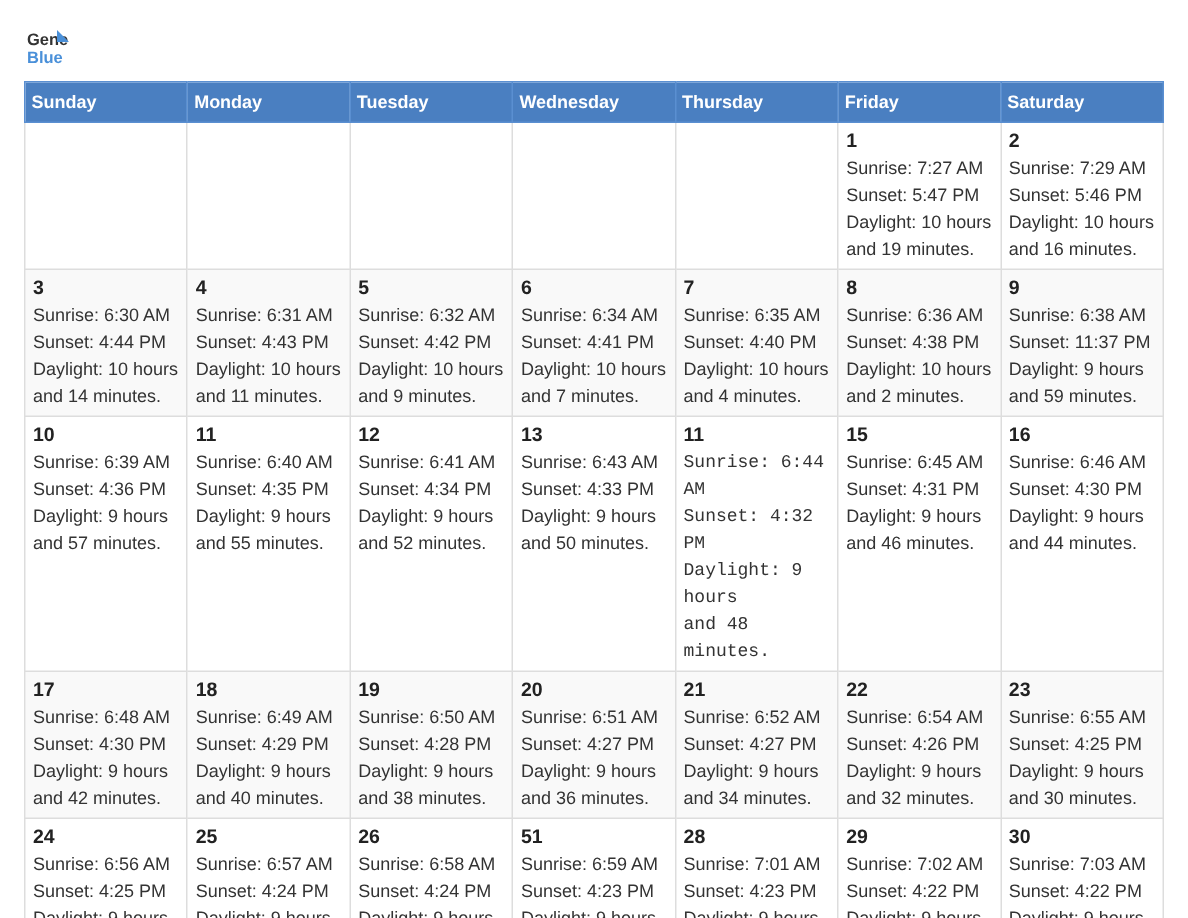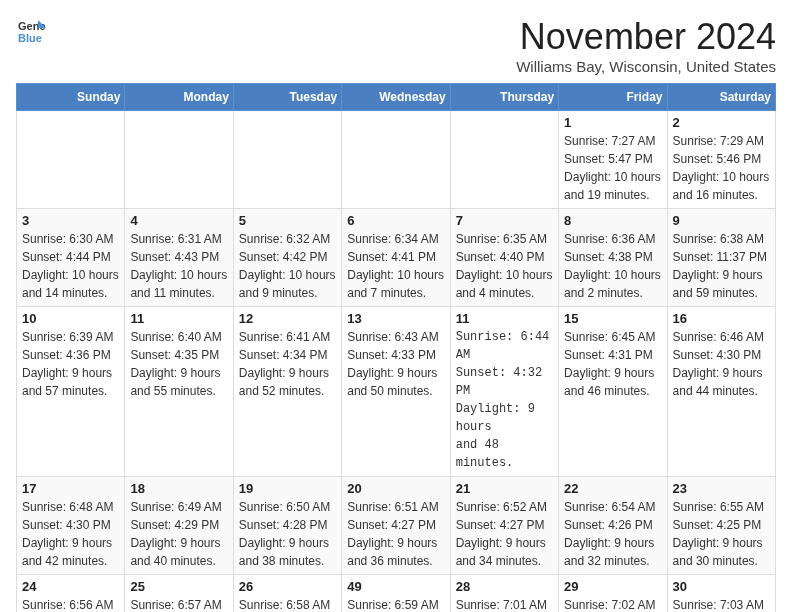--- a/index.html
+++ b/index.html
@@ -39,21 +39,21 @@
       width: 100%;
       border-collapse: collapse;
       table-layout: fixed;
     }
     thead th {
       background: #4a7fc1;
       color: #fff;
       font-size: 12px;
       font-weight: bold;
       padding: 6px 4px;
-      text-align: right;
+      text-align: left;
       border: 1px solid #5a8fd1;
     }
     tbody td {
       vertical-align: top;
       border: 1px solid #ddd;
       padding: 4px 5px;
       font-size: 10.5px;
       color: #333;
       height: 90px;
       background: #fff;
@@ -77,24 +77,20 @@
 <body>
 
 <div class="header-area">
   <div class="logo">
     <svg class="logo-icon" viewBox="0 0 30 30">
       <text x="2" y="14" font-size="11" font-weight="bold" fill="#333">General</text>
       <text x="2" y="26" font-size="11" font-weight="bold" fill="#4a90d9">Blue</text>
       <polygon points="22,4 30,12 22,12" fill="#4a90d9"></polygon>
     </svg>
   </div>
-  <div class="title-area">
-    <div class="month-title">November 2024</div>
-    <div class="location">Williams Bay, Wisconsin, United States</div>
-  </div>
 </div>
 
 <table>
   <thead>
     <tr>
     <th>Sunday</th>
         <th>Monday</th>
         <th>Tuesday</th>
         <th>Wednesday</th>
         <th>Thursday</th>
@@ -293,21 +289,21 @@
 and 26 minutes.</div>
         </td>
         <td>
           <span class="day-num">26</span>
           <div class="day-info" style="white-space: pre-line;">Sunrise: 6:58 AM
 Sunset: 4:24 PM
 Daylight: 9 hours
 and 25 minutes.</div>
         </td>
         <td>
-          <span class="day-num">49</span>
+          <span class="day-num">51</span>
           <div class="day-info" style="white-space: pre-line;">Sunrise: 6:59 AM
 Sunset: 4:23 PM
 Daylight: 9 hours
 and 23 minutes.</div>
         </td>
         <td>
           <span class="day-num">28</span>
           <div class="day-info" style="white-space: pre-line;">Sunrise: 7:01 AM
 Sunset: 4:23 PM
 Daylight: 9 hours

